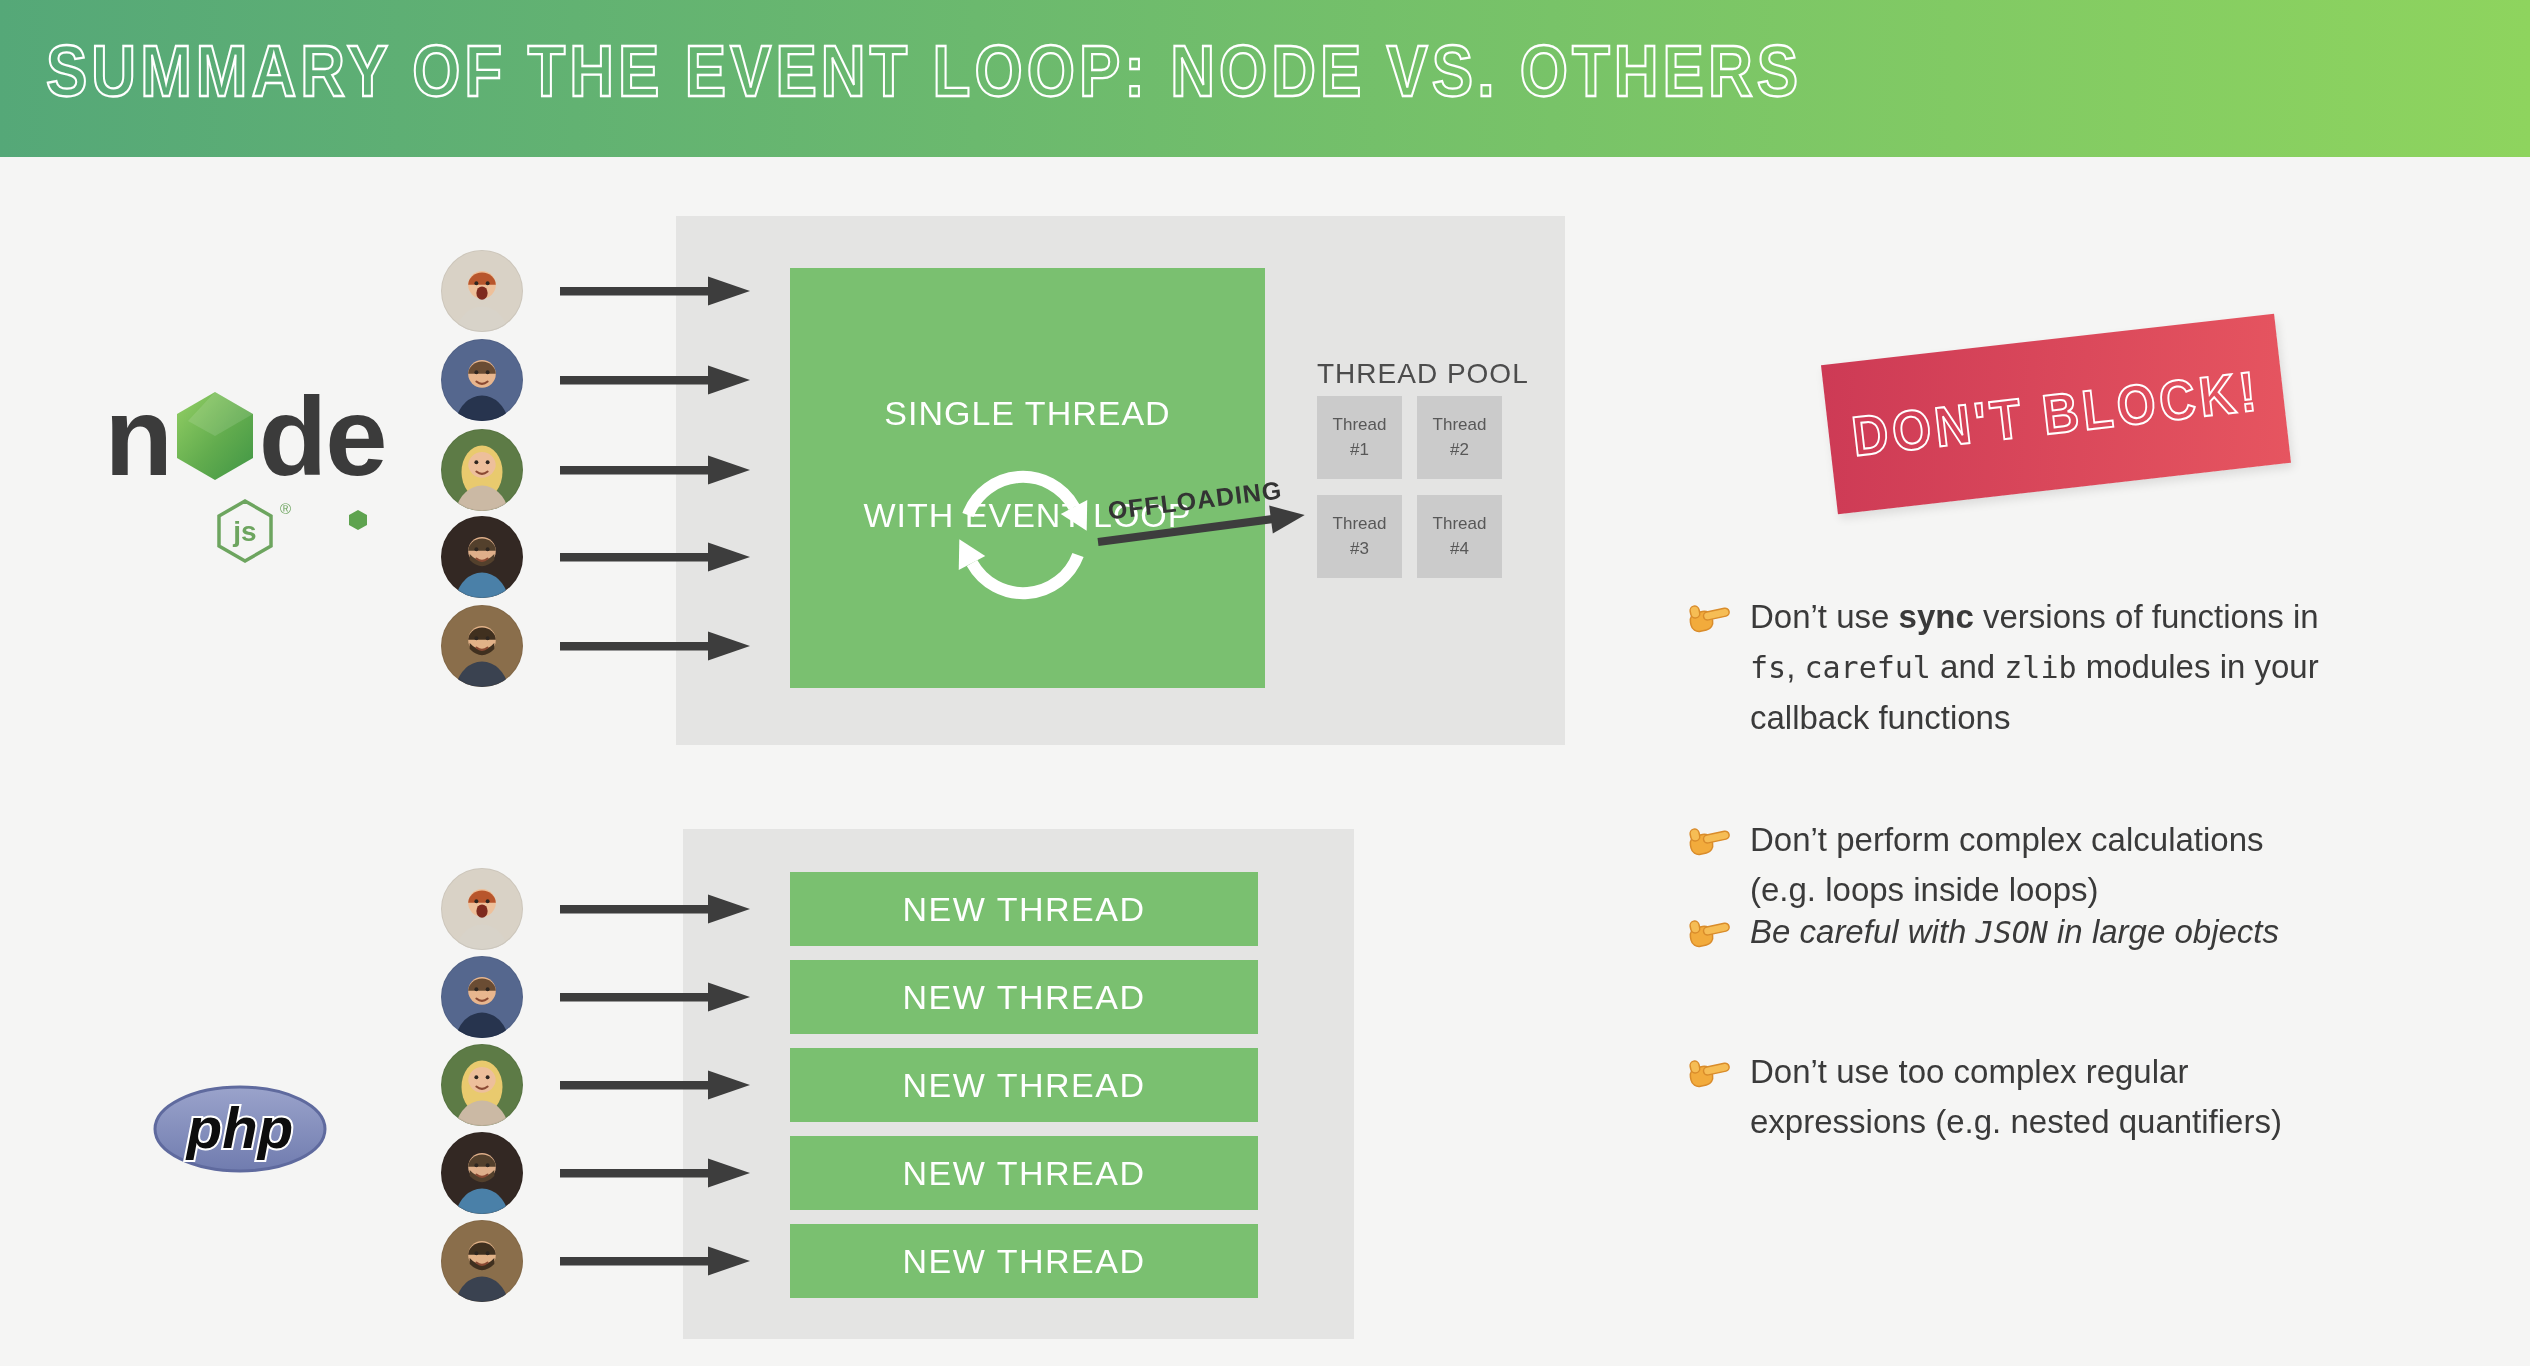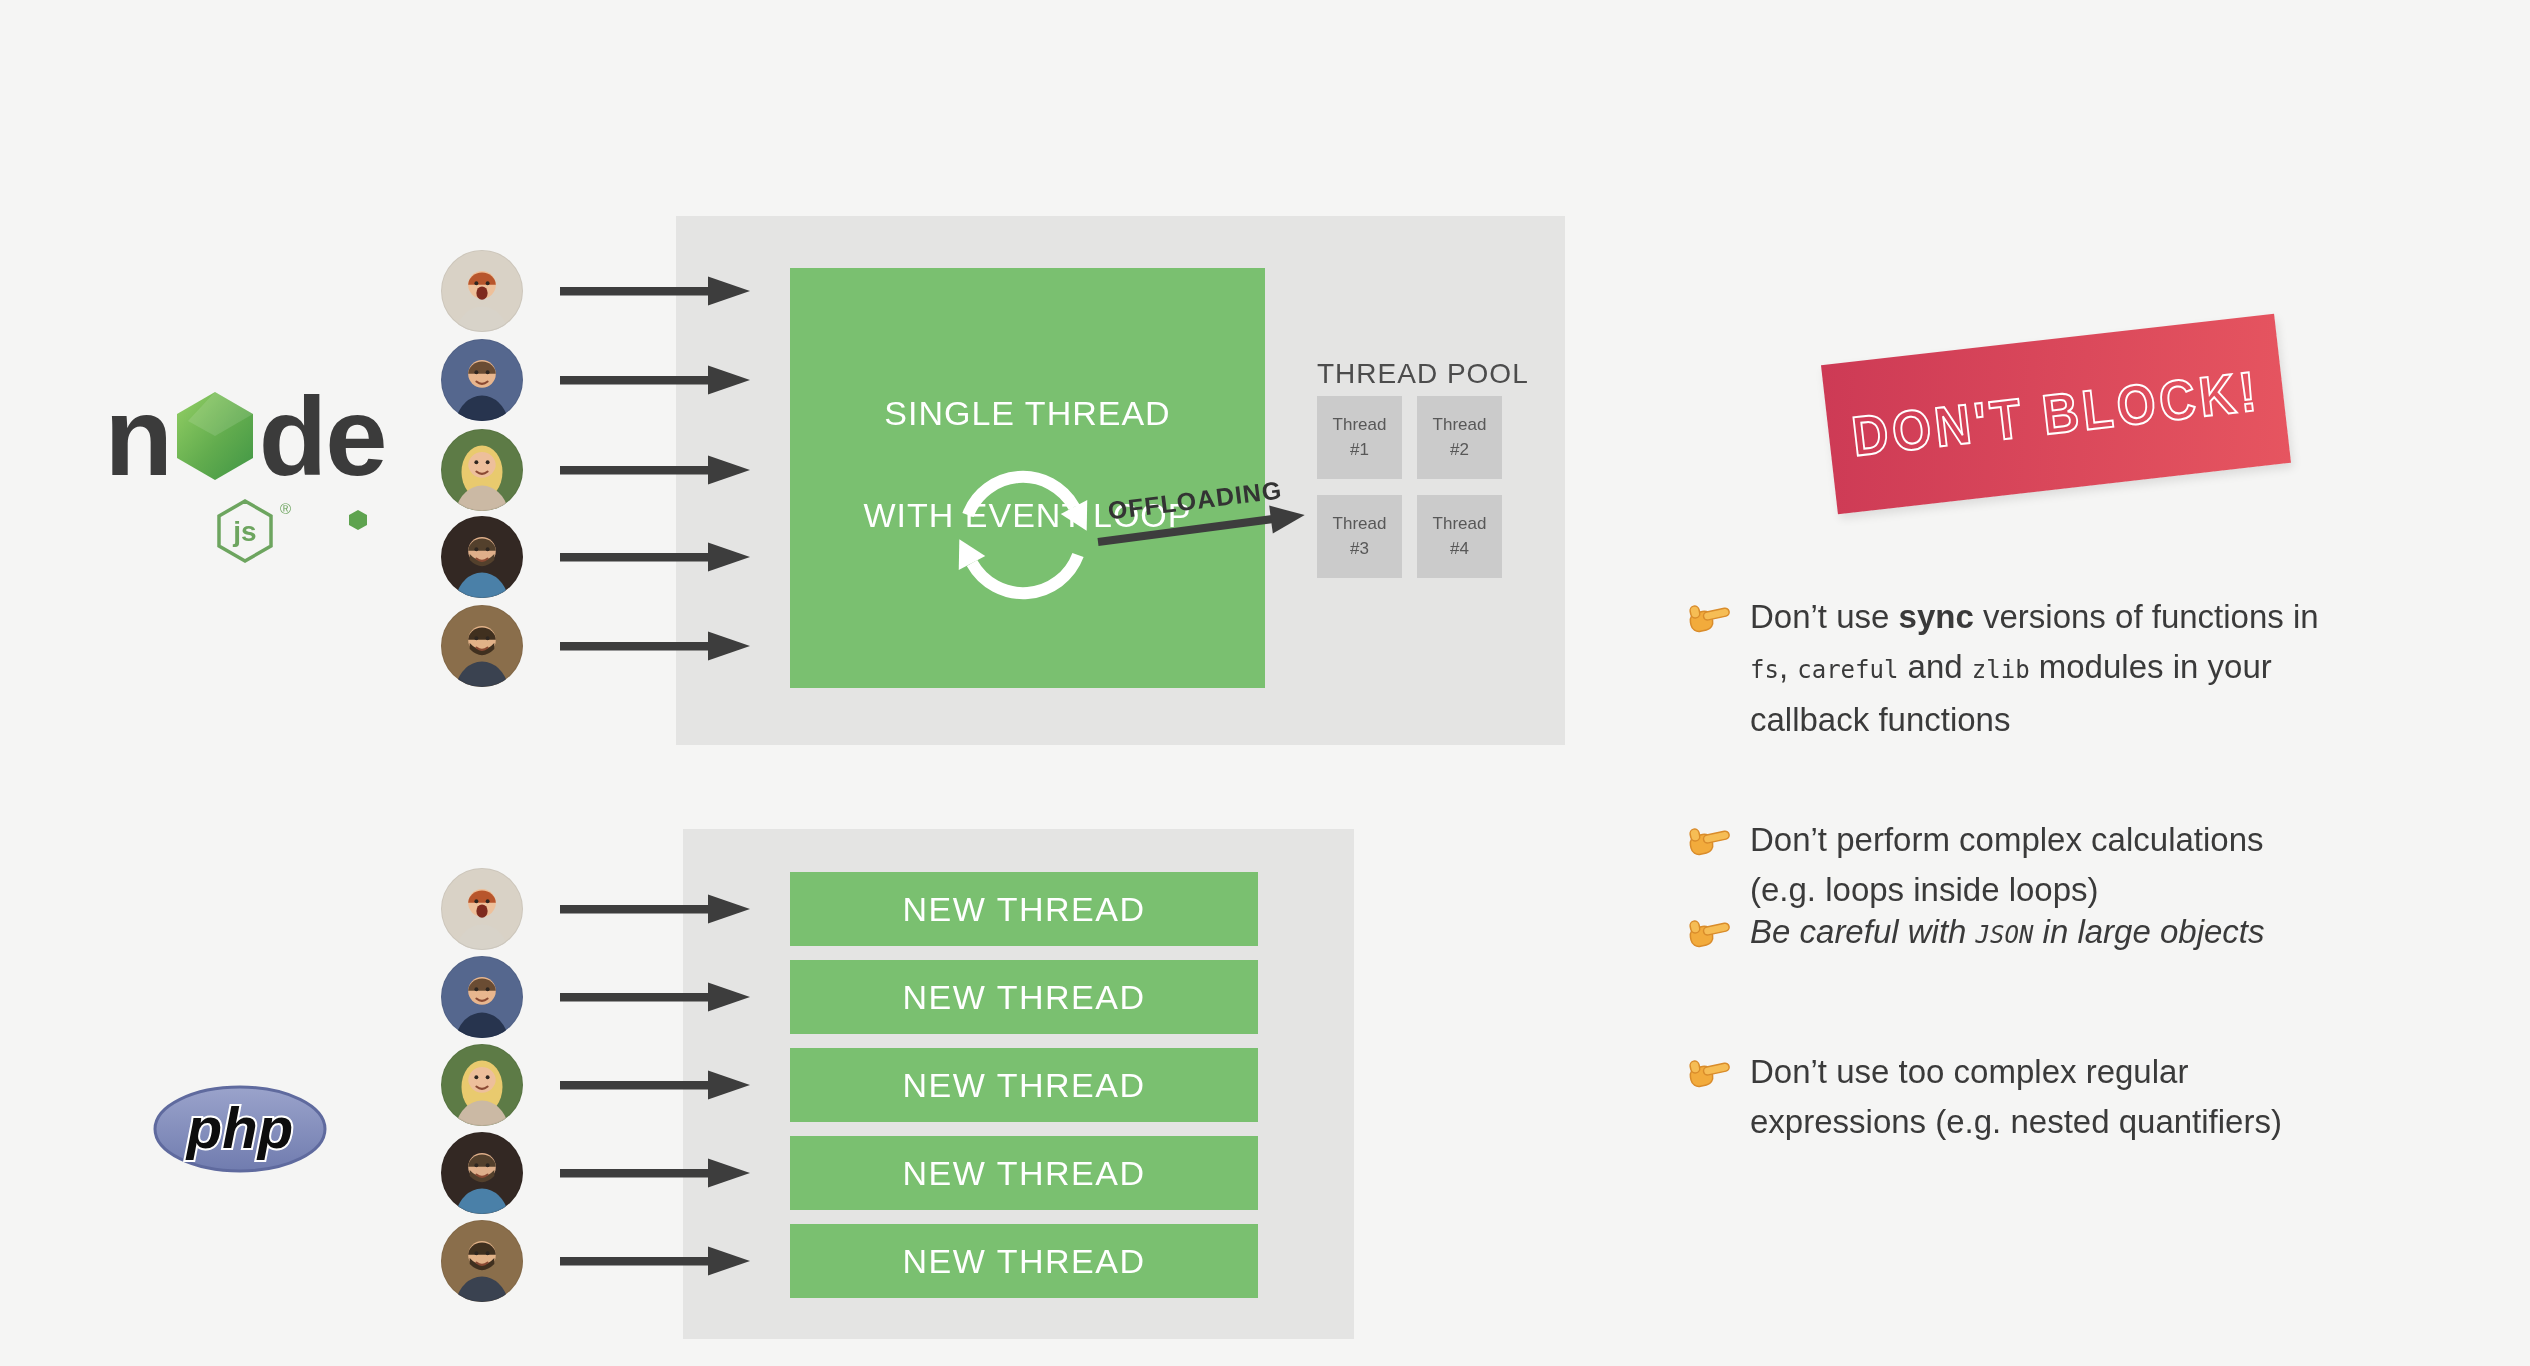--- a/index.html
+++ b/index.html
@@ -88,27 +88,30 @@
     .banner-label{color:transparent;-webkit-text-stroke:1.8px #ffffff;}
   }
   
   #tips{position:absolute;left:1688px;top:0;width:800px;}
   .tip{position:absolute;left:0;padding-left:62px;width:800px;}
   .tip:nth-child(1){top:592px;} .tip:nth-child(2){top:815px;}
   .tip:nth-child(3){top:907px;font-style:italic;} .tip:nth-child(4){top:1047px;}
   .tip .hand{position:absolute;left:0;top:9px;}
   .tip p{margin:0;font-size:33px;line-height:50px;color:var(--text_dark,#3a3a3a);white-space:pre-line;}
   .tip .seg-bold{font-weight:700;text-align:center;}
-  .tip .seg-code{font-family:"DejaVu Sans Mono",monospace;font-size:24px;}
+  .tip .seg-code{font-family:"DejaVu Sans Mono",monospace;font-size:30px;}
 </style>
 </head>
 <body>
 
 <div id="stage">
 
+  <div class="header">
+    <h1 class="slide-title outline-text">SUMMARY OF THE EVENT LOOP: NODE VS. OTHERS</h1>
+  </div>
 
   <div class="gray-panel panel-top"></div>
 
   <div class="node-logo">
     <div class="node-word">
       <span>n</span>
       <span class="hex-o">
         <svg width="82" height="92" viewBox="0 0 82 92">
           <defs>
               <linearGradient id="hexg" x1="0" y1="0" x2="1" y2="1">

